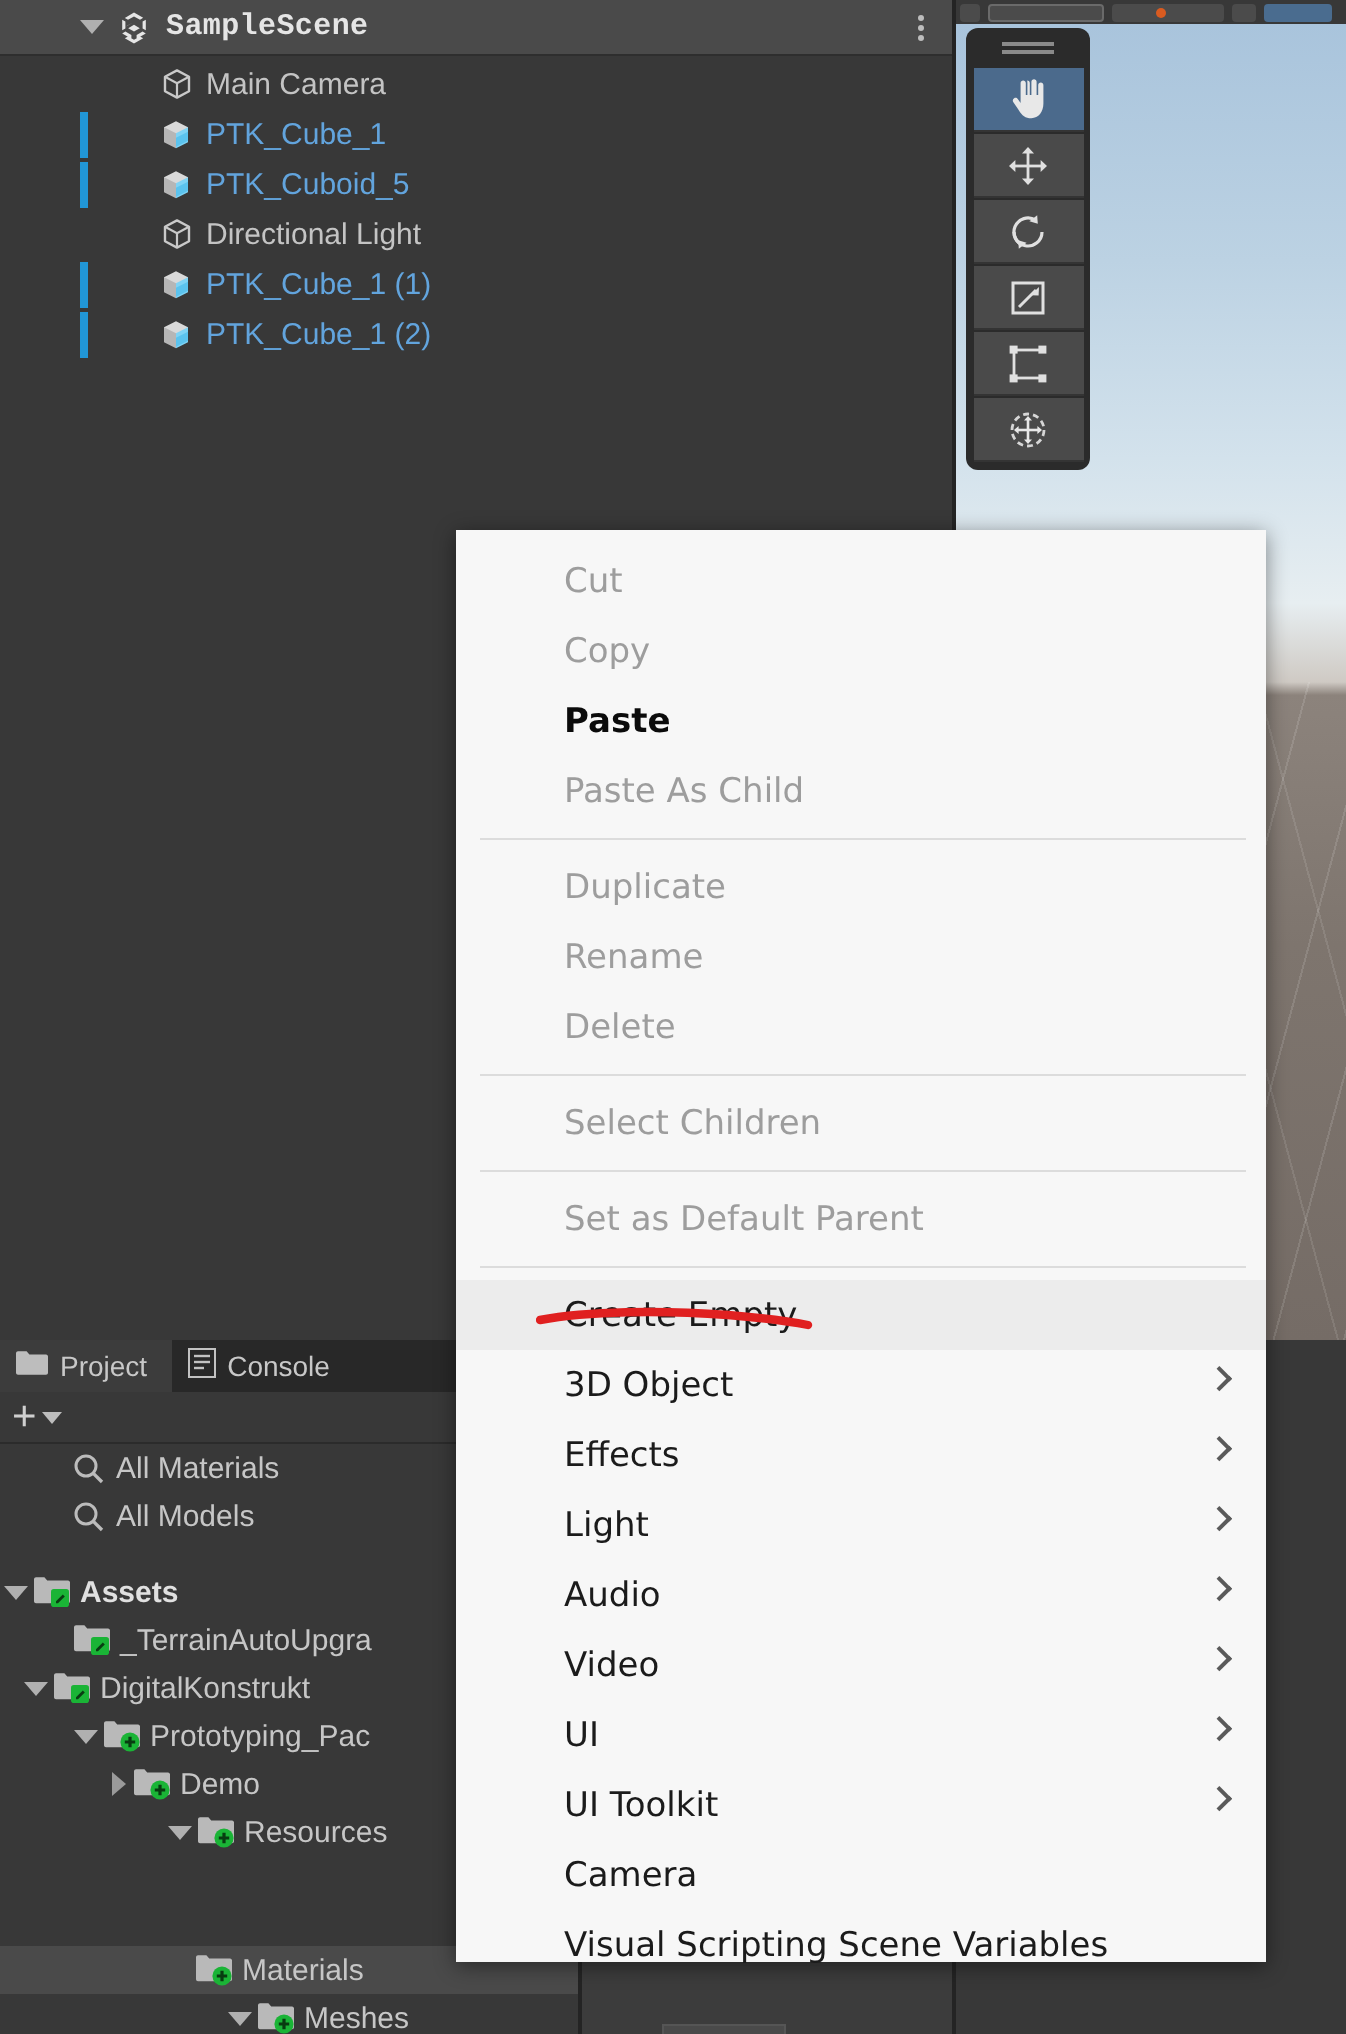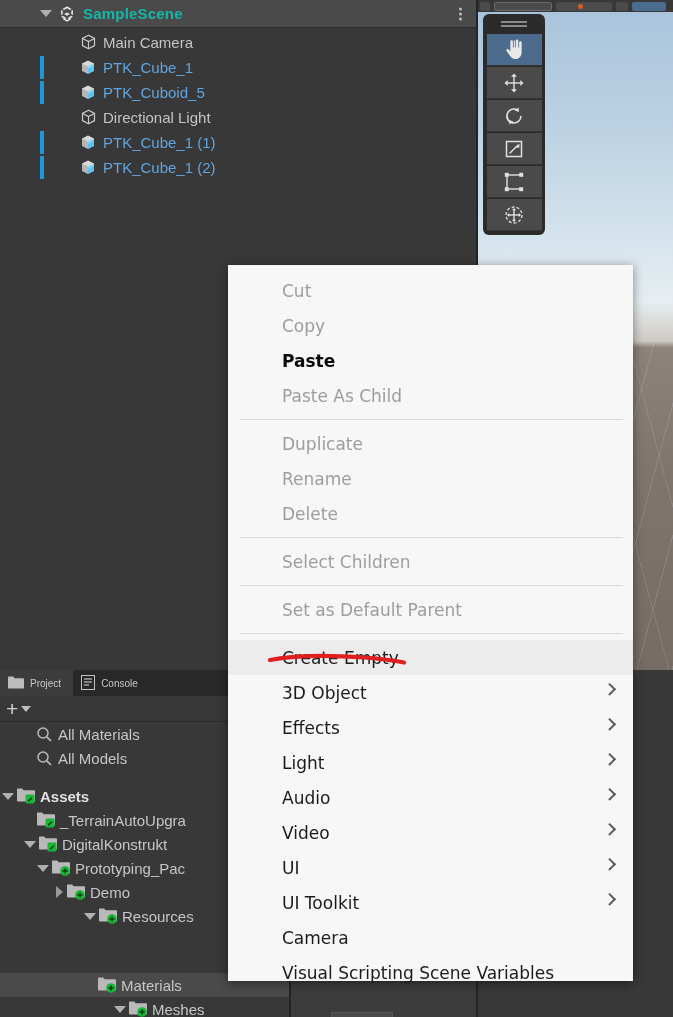--- a/index.html
+++ b/index.html
@@ -72,21 +72,21 @@
   }
   .tri {
     width: 0; height: 0; border-left: 6px solid transparent; border-right: 6px solid transparent;
     border-top: 7px solid #b0b0b0; margin-right: 6px; flex: none;
   }
   .tri.right {
     border-top: 6px solid transparent; border-bottom: 6px solid transparent;
     border-left: 7px solid #9a9a9a; border-right: none;
   }
   .unity-icon { width: 18px; height: 18px; margin-right: 7px; flex: none; }
-  .hier-title { color: #14b8a6; font-size: 15px; font-weight: bold; letter-spacing: .2px; }
+  .hier-title { color: #e5e5e5; font-size: 15px; font-weight: bold; letter-spacing: .2px; font-family: Liberation Mono, monospace; }
   .kebab {
     position: absolute; right: 14px; top: 50%; transform: translateY(-50%);
     display: flex; flex-direction: column; gap: 2px;
   }
   .kebab i { display: block; width: 3px; height: 3px; border-radius: 50%; background: #bdbdbd; }
 
   .hier-list { padding-top: 2px; }
   .hier-row {
     height: 25px; display: flex; align-items: center; position: relative; padding-left: 79px;
   }
@@ -97,21 +97,21 @@
   .row-label { font-size: 15px; color: #c4c4c4; white-space: nowrap; }
   .row-label.prefab { color: #62a4dd; }
 
   
   .project {
     position: absolute; left: 0; top: 670px; width: 478px; height: 347px;
     background: #383838; border-right: 2px solid #242424;
   }
   .proj-tabs { height: 26px; background: #282828; display: flex; align-items: stretch; }
   .proj-tab {
-    display: flex; align-items: center; gap: 6px; padding: 0 12px 0 8px; font-size: 10px;
+    display: flex; align-items: center; gap: 6px; padding: 0 12px 0 8px; font-size: 14px;
     color: #c8c8c8;
   }
   .proj-tab.active { background: #3c3c3c; }
   .proj-toolbar {
     height: 26px; background: #383838; display: flex; align-items: center;
     padding-left: 6px; gap: 3px; border-bottom: 1px solid #2b2b2b;
   }
   .plus-btn { color: #cfcfcf; font-size: 21px; line-height: 1; font-weight: 300; }
   .caret-dn {
     width: 0; height: 0; border-left: 5px solid transparent; border-right: 5px solid transparent;
@@ -427,21 +427,21 @@
           <span class="proj-icon">
             <svg width="19" height="18" viewBox="0 0 19 18">
                 <path fill="#b9b9b9" d="M0 2.6c0-.6.5-1 1-1h4.2l1.4 1.6H17c.6 0 1 .5 1 1v9.4c0 .6-.4 1-1 1H1c-.5 0-1-.4-1-1z"></path>
                 <rect x="8.5" y="7.5" width="9" height="9" rx="1.4" fill="#1ab436"></rect>
                 <path fill="#0a3d13" d="M11 13.6l3.4-3.4 1 1-3.4 3.4h-1z"></path>
               </svg>
           </span>
           <span class="proj-label">_TerrainAutoUpgra</span>
         </div>
 
-        <div class="proj-row" style="padding-left:24px;">
+        <div class="proj-row" style="padding-left:12px;">
           <span class="tri" style="margin-right:3px;"></span>
           <span class="proj-icon">
             <svg width="19" height="18" viewBox="0 0 19 18">
                 <path fill="#b9b9b9" d="M0 2.6c0-.6.5-1 1-1h4.2l1.4 1.6H17c.6 0 1 .5 1 1v9.4c0 .6-.4 1-1 1H1c-.5 0-1-.4-1-1z"></path>
                 <rect x="8.5" y="7.5" width="9" height="9" rx="1.4" fill="#1ab436"></rect>
                 <path fill="#0a3d13" d="M11 13.6l3.4-3.4 1 1-3.4 3.4h-1z"></path>
               </svg>
           </span>
           <span class="proj-label">DigitalKonstrukt</span>
         </div>

